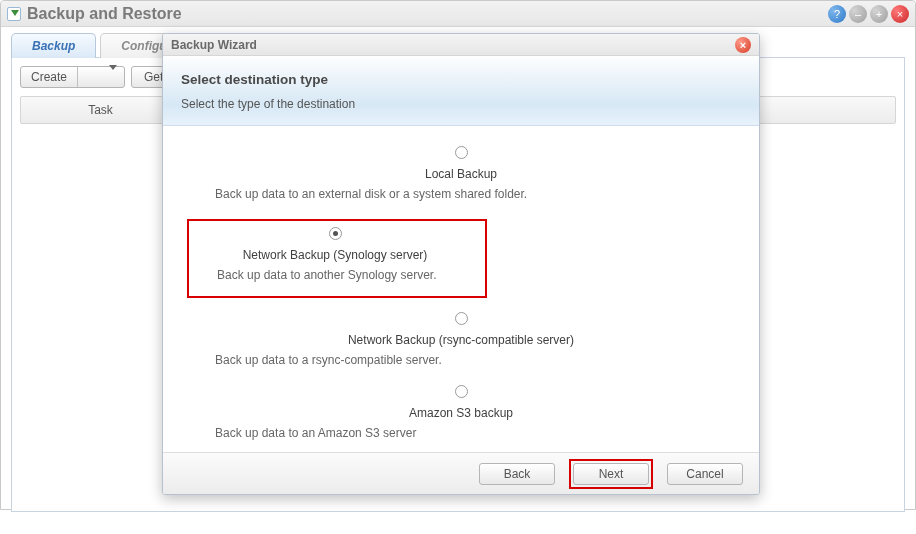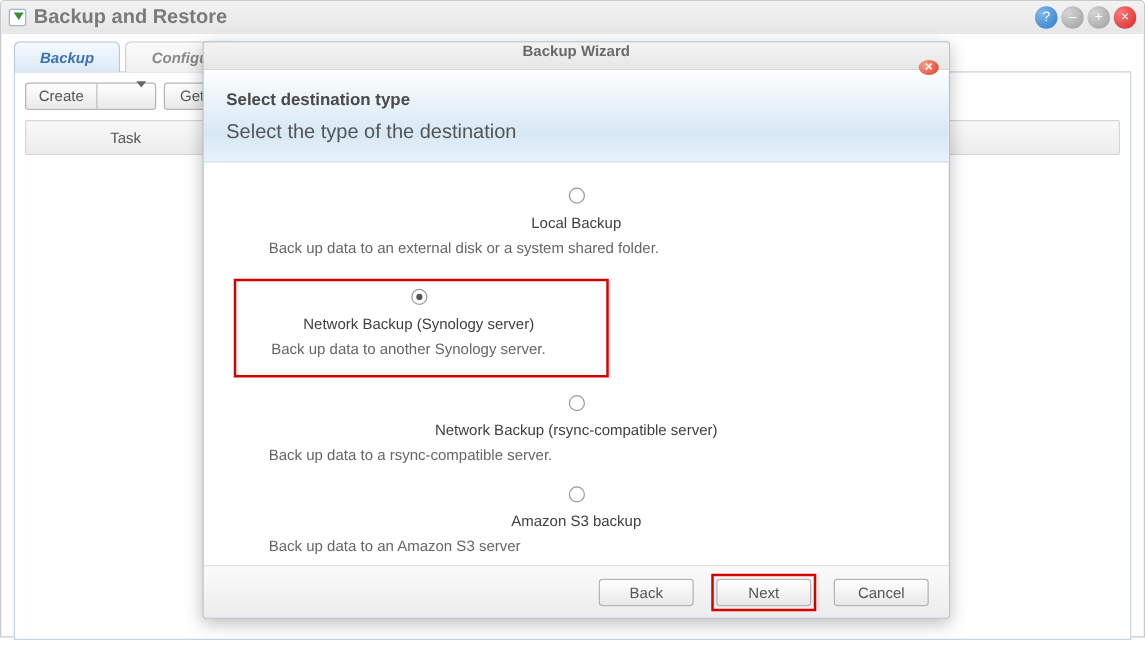--- a/index.html
+++ b/index.html
@@ -121,34 +121,34 @@
     background:#fff;
     box-shadow:0 4px 14px rgba(0,0,0,0.25);
     border-radius:3px;
     overflow:hidden;
     z-index:10;
   }
   .modal-title{
     height:22px;background:linear-gradient(#f4f4f4,#e6e6e6);
     border-bottom:1px solid #d6d6d6;
     display:flex;align-items:center;padding:0 8px;
-    font-weight:bold;color:#6a6a6a;font-size:12px;flex-direction:column;
+    font-weight:bold;color:#6a6a6a;font-size:12px;
   }
   .modal-close{
     margin-left:auto;width:16px;height:16px;border-radius:50%;
     background:radial-gradient(circle at 30% 30%,#f98,#d63d28);
     color:#fff;display:flex;align-items:center;justify-content:center;font-size:11px;
   }
   .modal-head{
     background:linear-gradient(#fdfefe,#d7e8f5 70%, #e7f2fb);
     border-bottom:1px solid #cfdce9;
     padding:16px 18px 14px;
   }
   .modal-head h2{margin:0 0 10px 0;font-size:13.5px;color:#4a4a4a;font-weight:bold;}
-  .modal-head p{margin:0;font-size:16px;color:#555;}
+  .modal-head p{margin:0;font-size:12px;color:#555;}
   .modal-body{
     padding:20px 30px 10px 30px;
     height:300px;
   }
   .opt{margin-bottom:18px;}
   .opt .row{display:flex;align-items:center;gap:8px;flex-direction:column;}
   .opt .desc{margin:6px 0 0 22px;color:#666;font-size:12px;}
   .opt-label{color:#3f3f3f;font-size:12px;}
   .radio{
     width:13px;height:13px;border:1px solid #9a9a9a;border-radius:50%;

